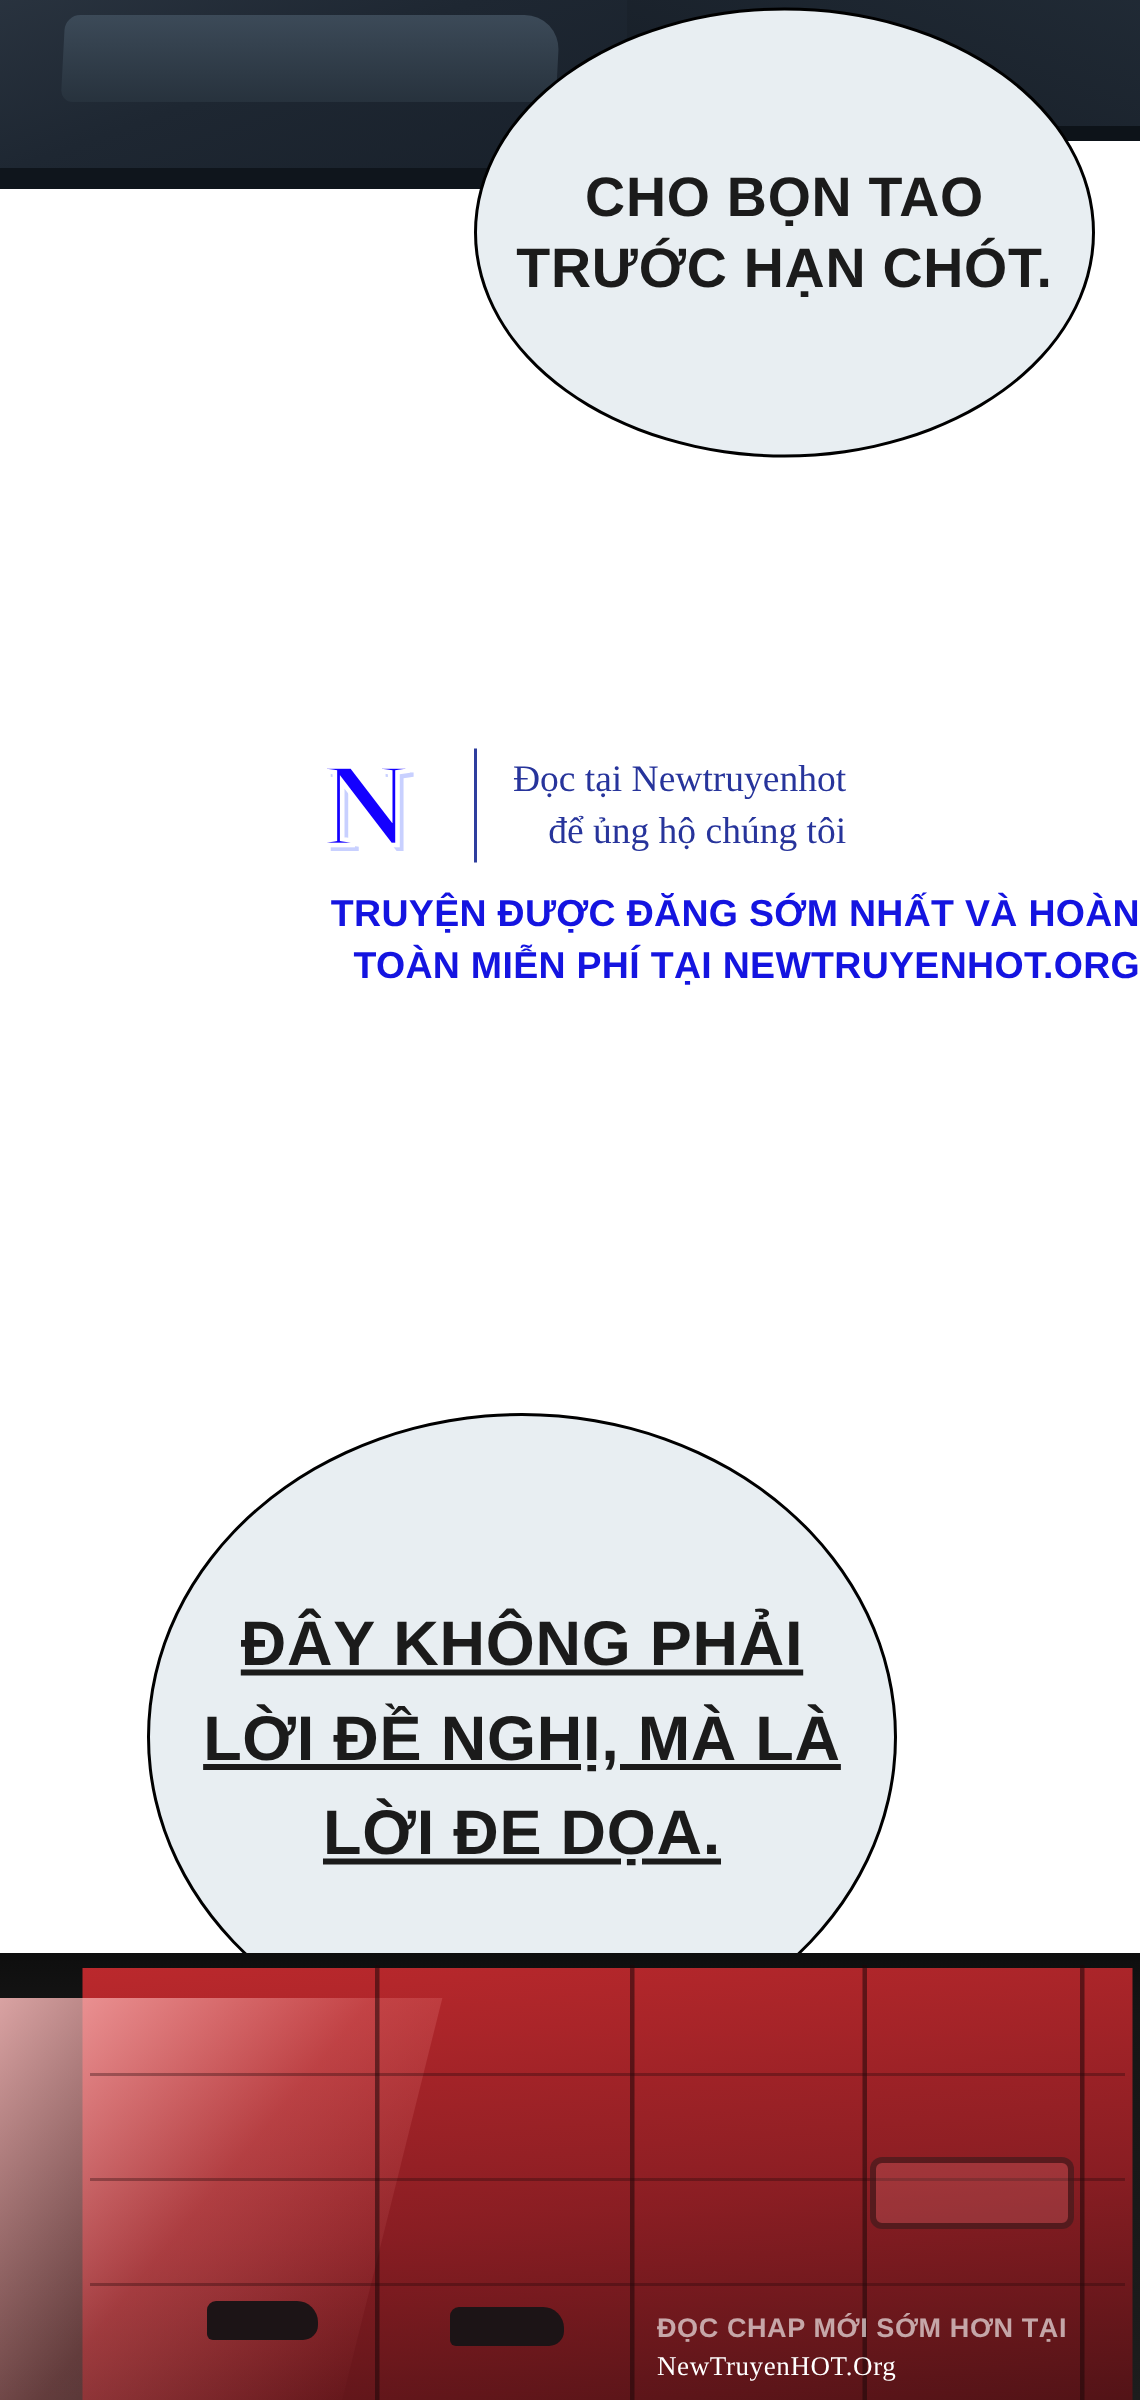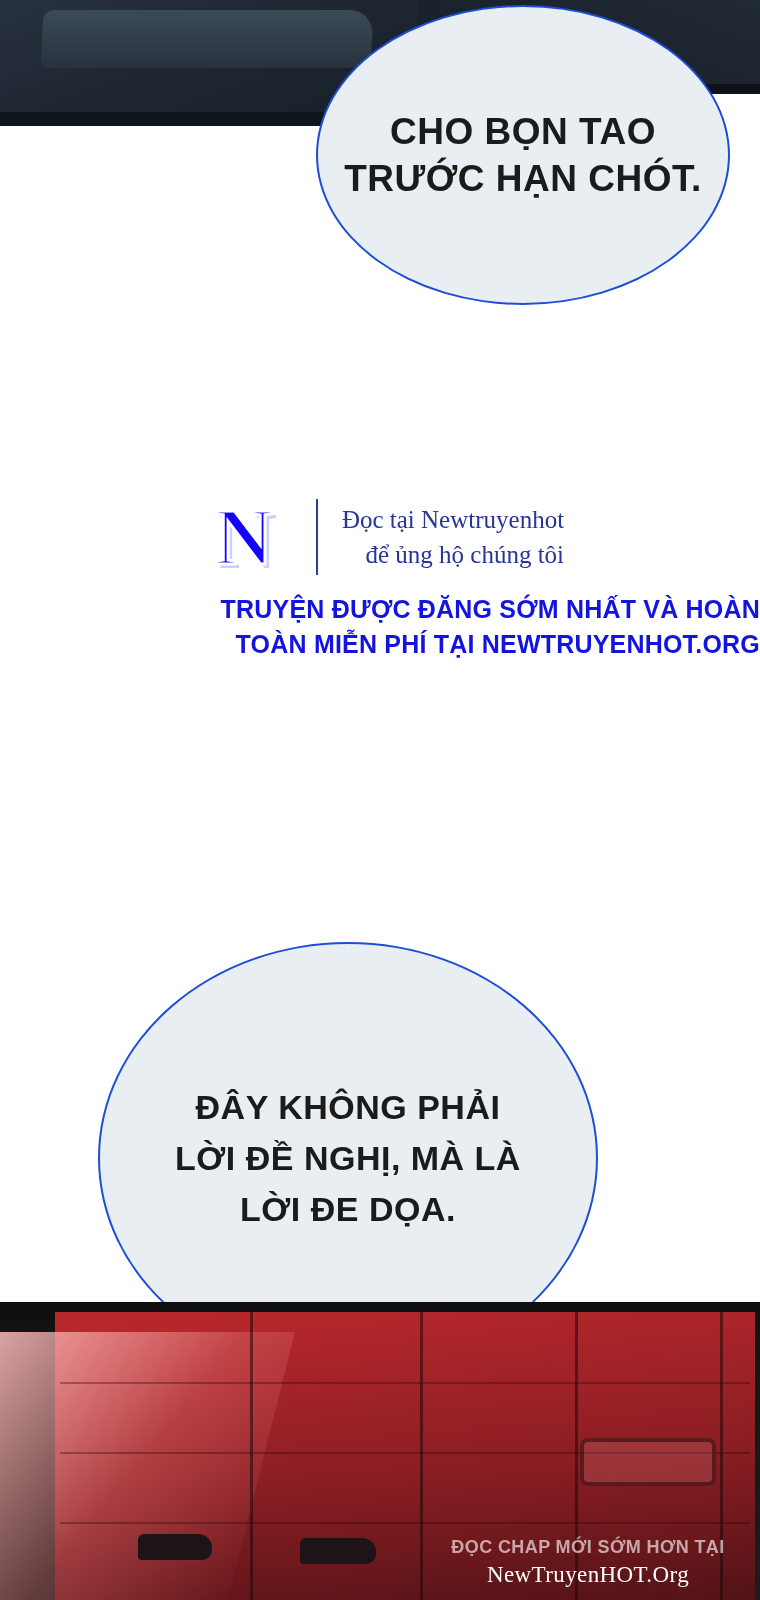--- a/index.html
+++ b/index.html
@@ -69,21 +69,21 @@
     width: 360px;
     height: 10px;
     background: #0d1319;
   }
 
   
   .bubble {
     position: absolute;
     border-radius: 50%;
     background: #e8eef2;
-    border: 2px solid #1d4ed8;
+    border: 2px solid #000000;
     display: flex;
     align-items: center;
     justify-content: center;
     text-align: center;
     box-sizing: border-box;
   }
   .bubble-text {
     font-family: "Liberation Sans", sans-serif;
     font-weight: bold;
     color: #1b1b1b;
@@ -103,22 +103,23 @@
     font-size: 37px;
   }
 
   #bubble-bottom {
     left: 98px;
     top: 942px;
     width: 500px;
     height: 432px;
   }
   #bubble-bottom .bubble-text {
-    font-size: 34px;
+    font-size: 42px;
     line-height: 1.5;
+    text-decoration: underline;
   }
 
   
   .watermark {
     position: absolute;
     left: 0;
     top: 478px;
     width: 760px;
     height: 195px;
   }
@@ -246,34 +247,34 @@
     border: 4px solid rgba(40,12,14,0.6);
     border-radius: 8px;
     background: rgba(255,160,160,0.18);
   }
 
   
   .credit {
     position: absolute;
     right: 22px;
     bottom: 12px;
-    text-align: center;
+    text-align: left;
     width: 300px;
   }
   .credit .line1 {
     font-family: "Liberation Sans", sans-serif;
     font-size: 18px;
     font-weight: bold;
     color: rgba(255,255,255,0.62);
     letter-spacing: 0.4px;
   }
   .credit .line2 {
     margin-top: 4px;
     font-family: "Liberation Serif", serif;
-    font-size: 23px;
+    font-size: 18px;
     color: #ffffff;
     letter-spacing: 0.4px;
   }
 </style>
 </head>
 <body>
 
 <div class="page">
 
   <div class="top-art">

